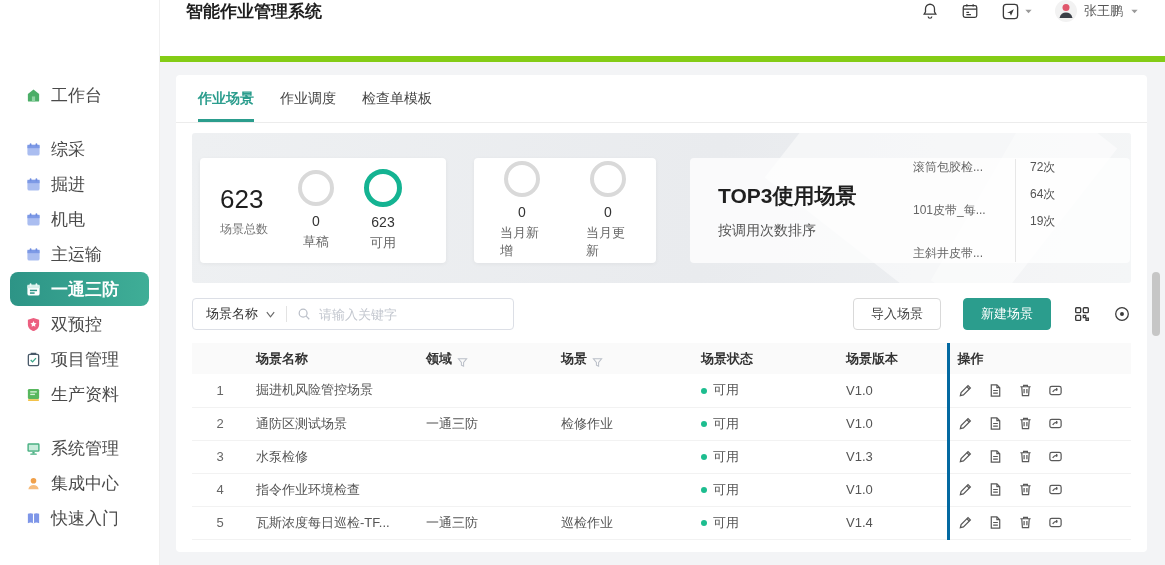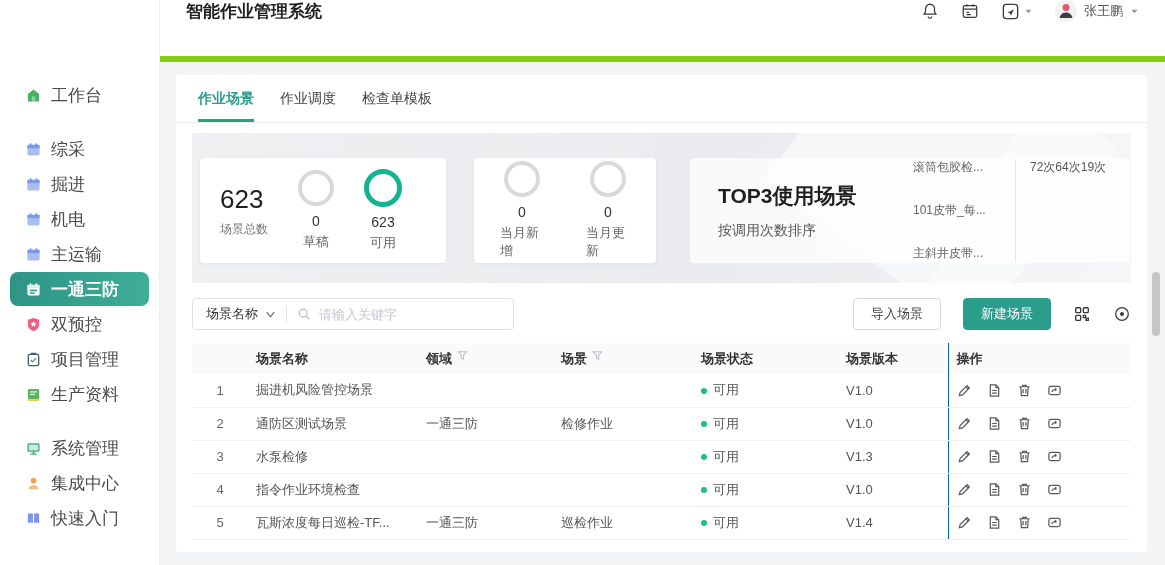--- a/index.html
+++ b/index.html
@@ -53,21 +53,21 @@
 
   .top3 { position:absolute; left:498px; top:25px; width:440px; height:105px; background:rgba(255,255,255,.75);
           border-radius:4px; display:flex; align-items:center; z-index:2; padding-left:28px; }
   .top3-head { width:195px; }
   .top3-title { font-size:21px; font-weight:bold; color:#1f1f1f; }
   .top3-sub { font-size:14px; color:#555; margin-top:12px; }
   .top3-list { display:flex; align-items:stretch; }
   .top3-names { display:flex; flex-direction:column; gap:26px; width:100px; }
   .top3-name { font-size:12px; color:#666; white-space:nowrap; overflow:hidden; text-overflow:ellipsis; }
   .top3-div { width:1px; background:#e7e7e7; margin:0 14px 0 2px; }
-  .top3-counts { display:flex; flex-direction:row; }
+  .top3-counts { display:flex; flex-direction:column; gap:10px; }
   .top3-count { font-size:12px; color:#555; }
 
   
   .toolbar { display:flex; align-items:center; margin:15px 16px 0; }
   .search-combo { display:flex; align-items:center; width:322px; height:32px; border:1px solid #dcdfe6; border-radius:4px; background:#fff; }
   .combo-label { font-size:13px; color:#333; padding:0 7px 0 13px; cursor:pointer; }
   .combo-div { width:1px; height:16px; background:#e3e3e3; margin:0 10px; }
   .search-input { border:none; outline:none; flex:1; font-size:13px; color:#333; margin-left:8px; font-family:inherit; }
   .search-input::placeholder { color:#c3c7cf; }
   .toolbar-right { margin-left:auto; display:flex; align-items:center; gap:22px; }
@@ -76,22 +76,22 @@
   .btn-primary { background:#2b9d8d; border:1px solid #2b9d8d; color:#fff; }
 
   
   .table-wrap { margin:13px 16px 0; }
   table { width:100%; border-collapse:collapse; table-layout:fixed; }
   th { background:#fafafa; height:31px; font-size:13px; color:#333; font-weight:bold; text-align:left; padding:0 8px; }
   td { height:33px; font-size:13px; color:#555; padding:0 8px; border-bottom:1px solid #f2f2f2; white-space:nowrap; overflow:hidden; text-overflow:ellipsis; }
   col.c-idx{width:56px} col.c-name{width:170px} col.c-domain{width:135px} col.c-scene{width:140px}
   col.c-status{width:145px} col.c-ver{width:110px}
   .td-idx { text-align:center; color:#666; }
-  th.th-actions, td.td-actions { border-left:1px solid #0369a1; }
-  .th-inner { display:flex; align-items:flex-start; gap:5px; }
+  th.th-actions, td.td-actions { border-left:3px solid #0369a1; }
+  .th-inner { display:flex; align-items:flex-end; gap:5px; }
   .dot { display:inline-block; width:6px; height:6px; border-radius:50%; background:#1dbd8f; margin-right:6px; vertical-align:middle; }
   .actions { display:flex; gap:15px; align-items:center; }
   .act-ic { display:flex; cursor:pointer; color:#595959; }
 
   .scroll-thumb { position:fixed; left:1152px; top:272px; width:8px; height:64px; border-radius:4px; background:#c6c6c6; }
 
   svg { display:block; }
 </style>
 </head>
 <body>

